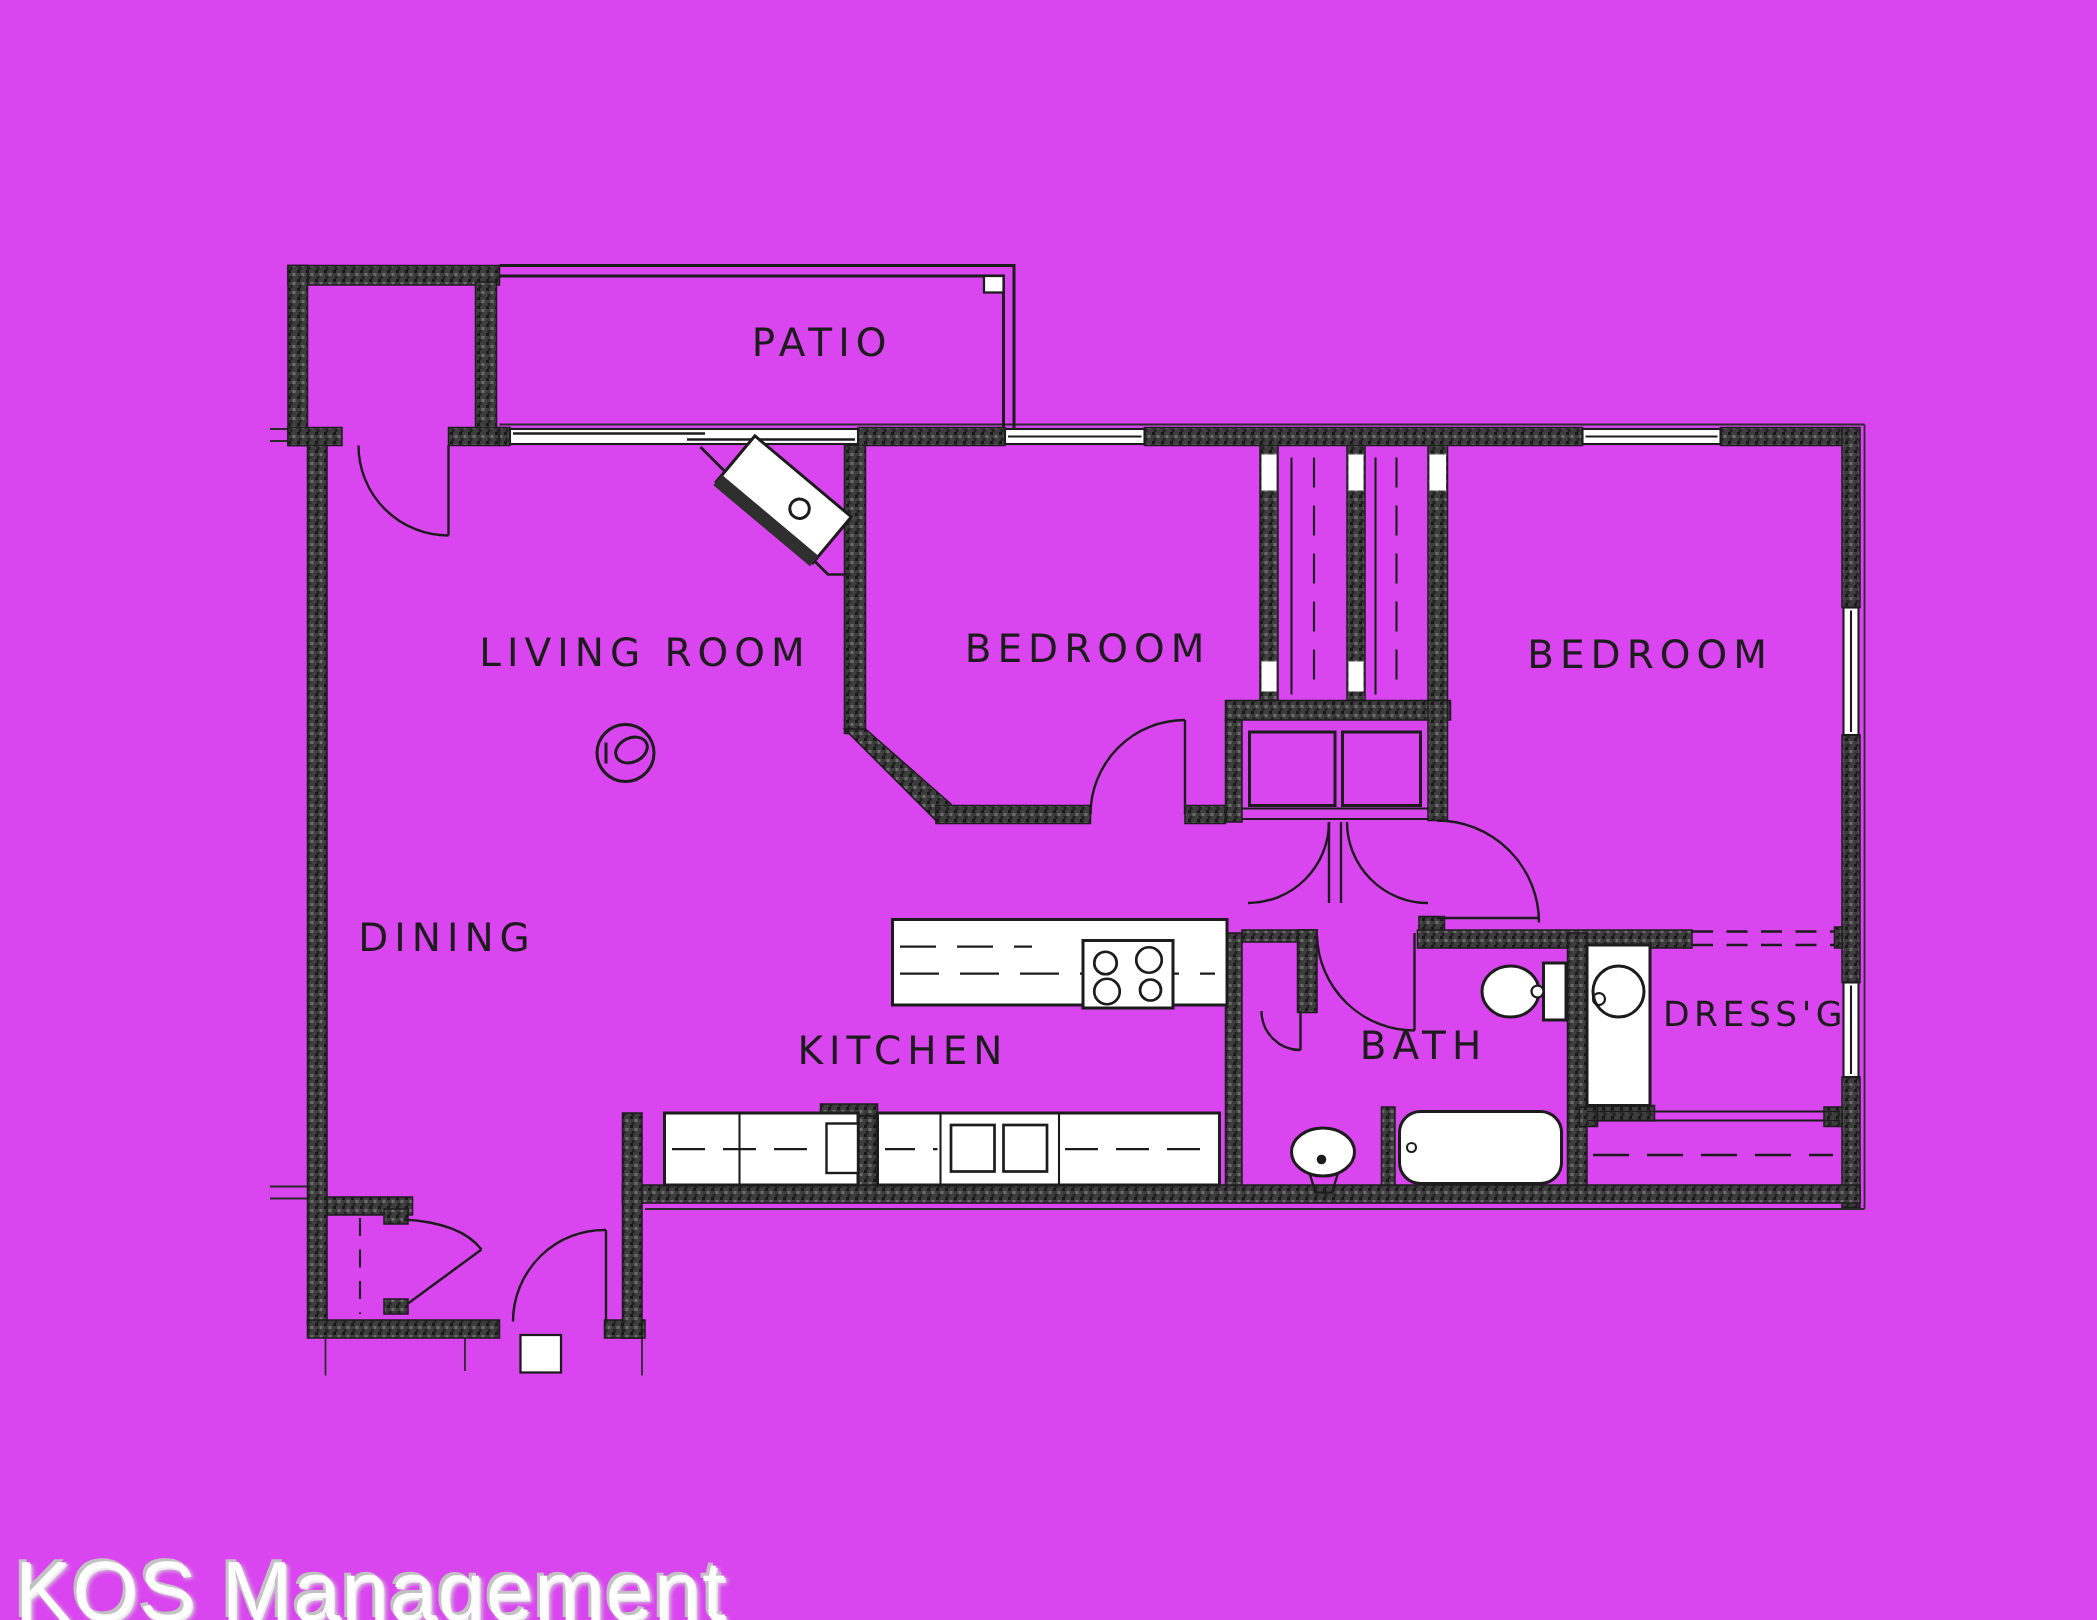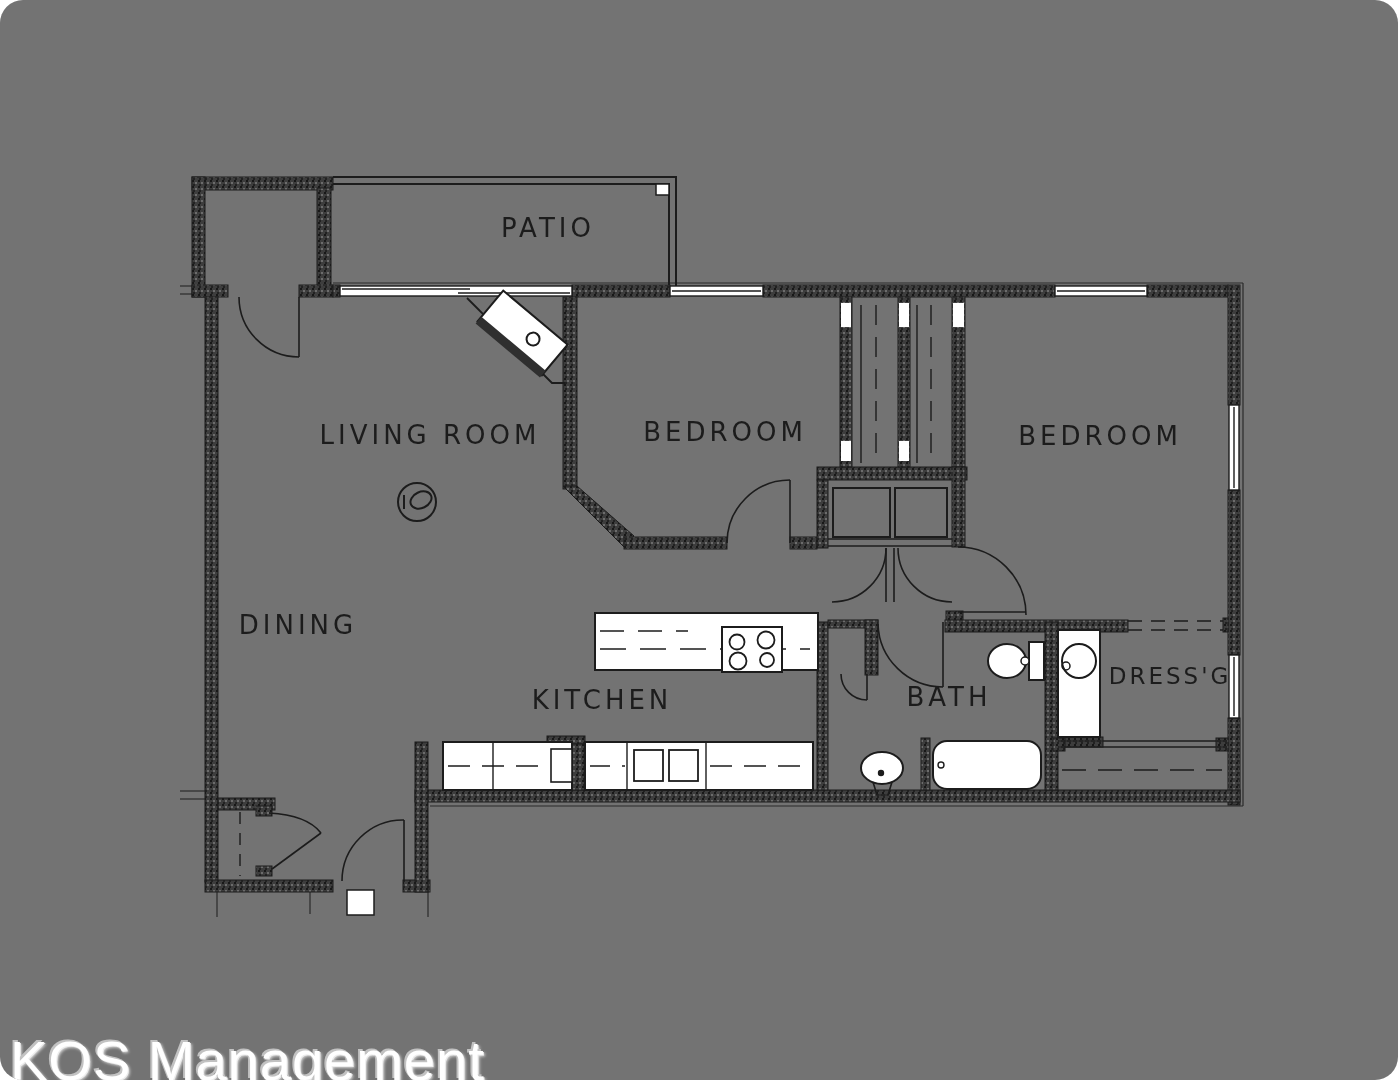--- a/index.html
+++ b/index.html
@@ -1,17 +1,17 @@
 <!DOCTYPE html>
 <html><head>
 <meta charset="utf-8">
 <style>
   html,body{margin:0;padding:0;background:#ffffff;}
-  #stage{position:relative;width:1398px;height:1080px;background:#737373;overflow:hidden;
-         font-family:"DejaVu Sans",sans-serif;border-radius:23px;}
+  #stage{position:relative;width:1398px;height:1080px;background:#d946ef;overflow:hidden;
+         font-family:"DejaVu Sans",sans-serif;}
   svg{position:absolute;left:0;top:0;}
   .plan-label{font-family:"DejaVu Sans",sans-serif;font-size:26px;letter-spacing:4px;
               fill:#1c1c1c;font-weight:400;}
   .plan-label-small{font-family:"DejaVu Sans",sans-serif;font-size:23px;letter-spacing:3px;
               fill:#1c1c1c;font-weight:400;}
   #watermark{position:absolute;left:10px;top:1028px;font-family:"Liberation Sans",sans-serif;
              font-size:56px;font-weight:400;letter-spacing:1px;color:#ffffff;
              text-shadow:-2px -2px 0 #c2c2c2, 1px 1px 0 #ededed, 2px 2px 3px #d8d8d8;
              user-select:none;}
 </style>

